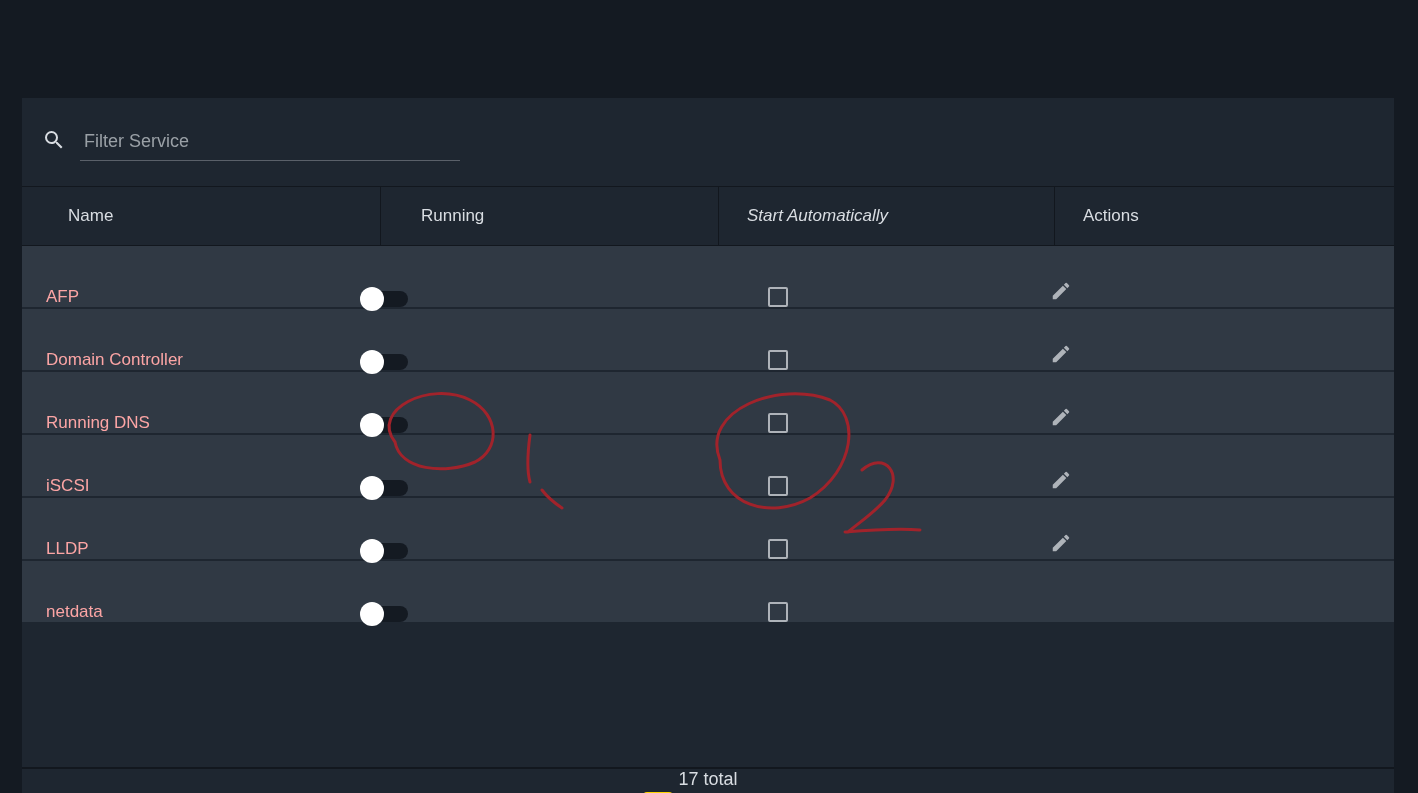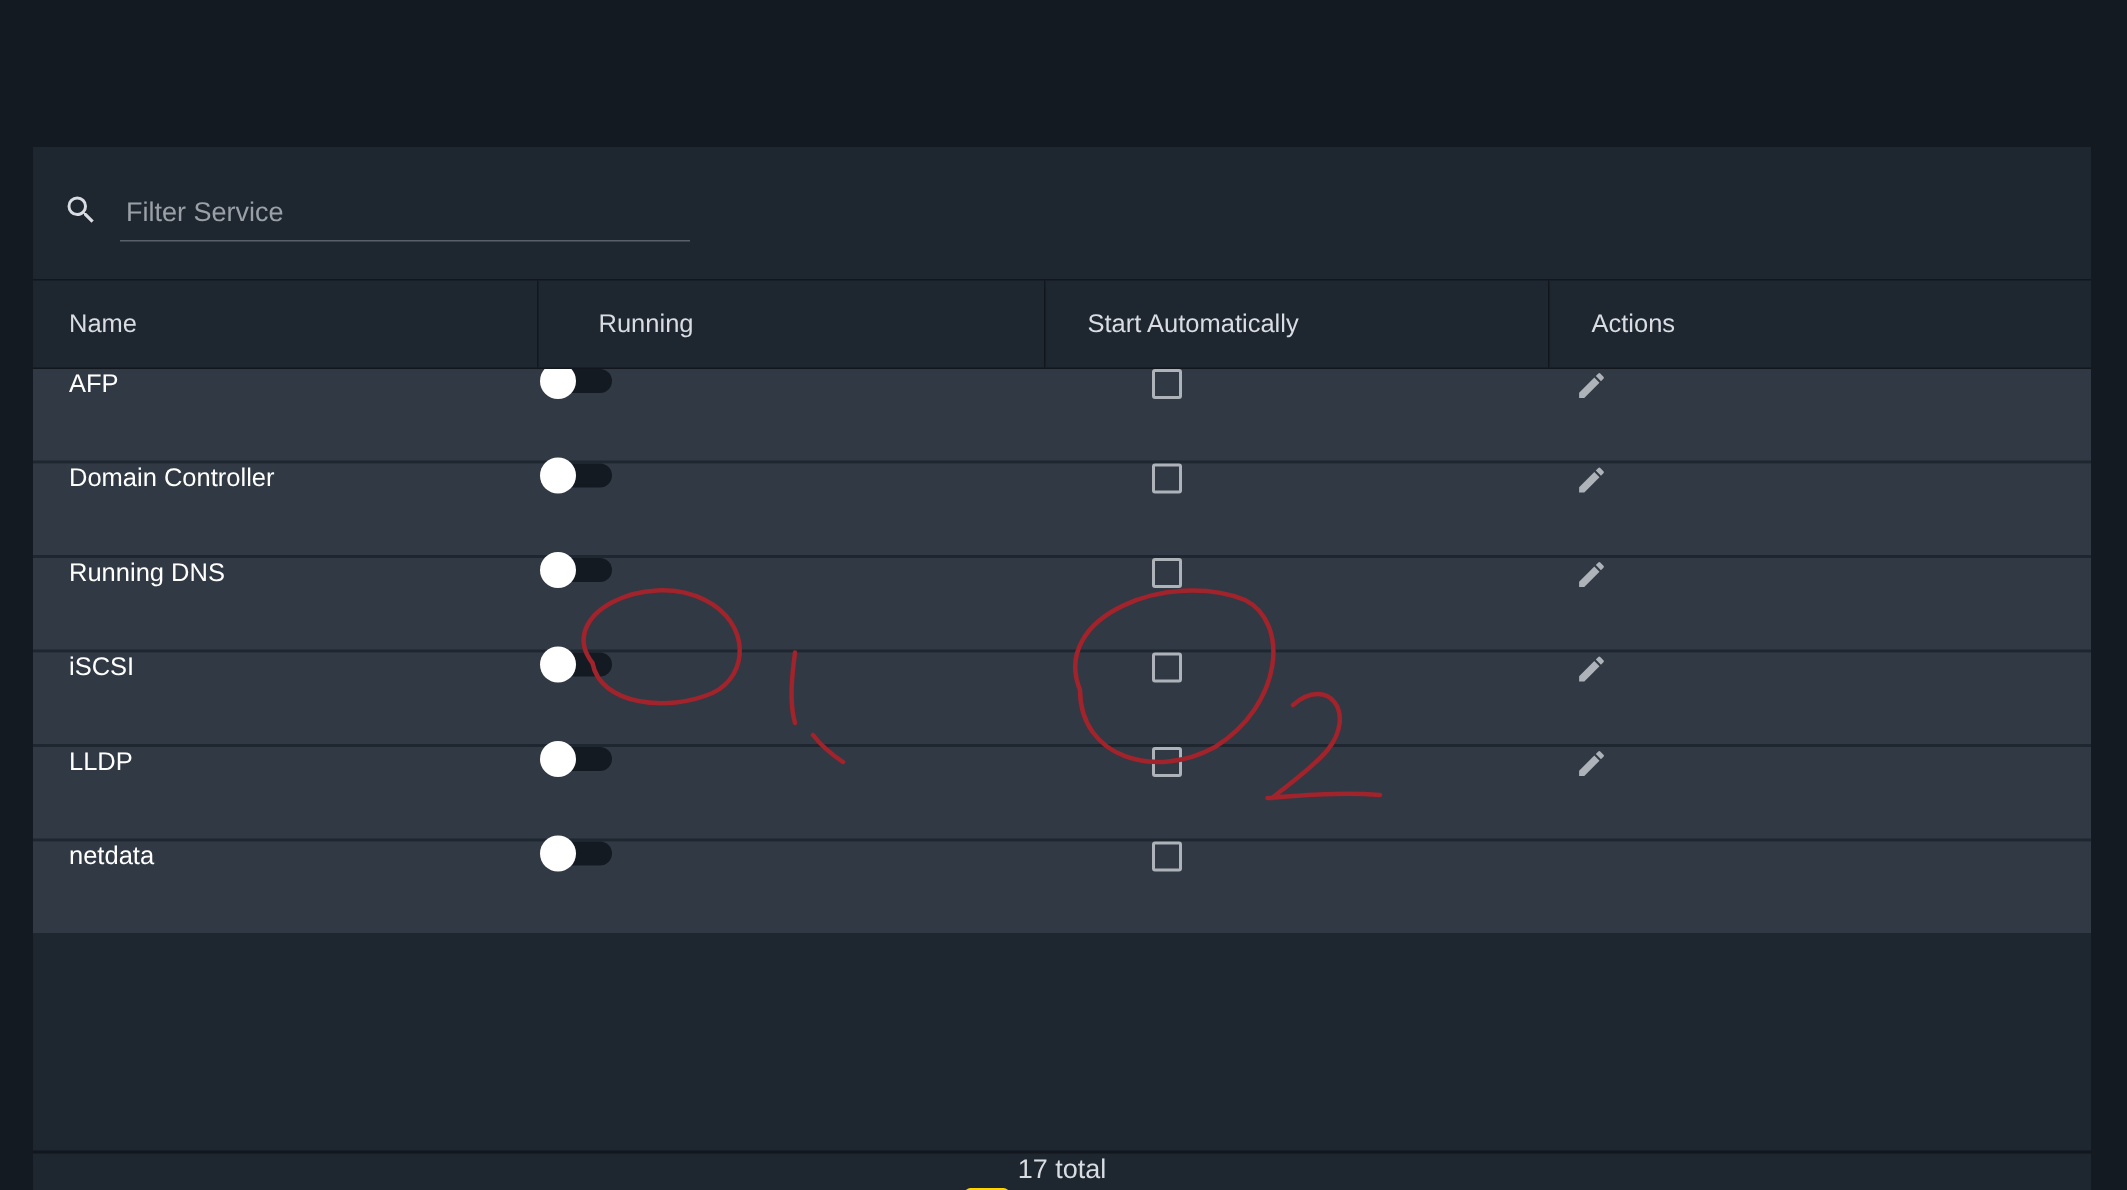--- a/index.html
+++ b/index.html
@@ -45,43 +45,44 @@
 
   
   .thead {
     display: flex;
     height: 60px;
     align-items: center;
     border-top: 1px solid #12171e;
     border-bottom: 1px solid #12171e;
     font-size: 17px;
     color: #d9dde2;
+    justify-content: flex-end;
   }
   .col-name   { width: 336px; padding-left: 24px; }
   .col-run    { width: 338px; padding-left: 40px; border-left: 1px solid #12171e; height:100%; display:flex; align-items:center; }
-  .col-auto   { width: 336px; padding-left: 28px; border-left: 1px solid #12171e; height:100%; display:flex; align-items:center; }
+  .col-auto   { width: 336px; padding-left: 28px; border-left: 1px solid #12171e; height:100%; display:flex; align-items:center;font-style:italic; }
   .col-act    { width: 340px; padding-left: 28px; border-left: 1px solid #12171e; height:100%; display:flex; align-items:center; }
 
   
   .tbody {
     position: relative;
     flex: 1;
     overflow-y: scroll;
     scrollbar-width: thin;
   }
   .tbody::-webkit-scrollbar { width: 18px; background:#2b333d;}
   .tbody::-webkit-scrollbar-thumb { background:#6a737d; }
   .row {
     display: flex;
     height: 63px;
-    align-items: flex-start;
+    align-items: flex-end;
     background: #303944;
     border-bottom: 2px solid #1e2630;
     font-size: 17px;
-    color: #ffffff;
+    color: #fca5a5;
   }
   .cell-name { width: 336px; padding-left: 24px; }
   .cell-run  { width: 338px; padding-left: 4px; display:flex; align-items:center;}
   .cell-auto { width: 336px; padding-left: 72px; display:flex; align-items:center;}
   .cell-act  { width: 340px; padding-left: 18px; display:flex; align-items:center;}
 
   
   .toggle {
     width: 46px;
     height: 16px;

